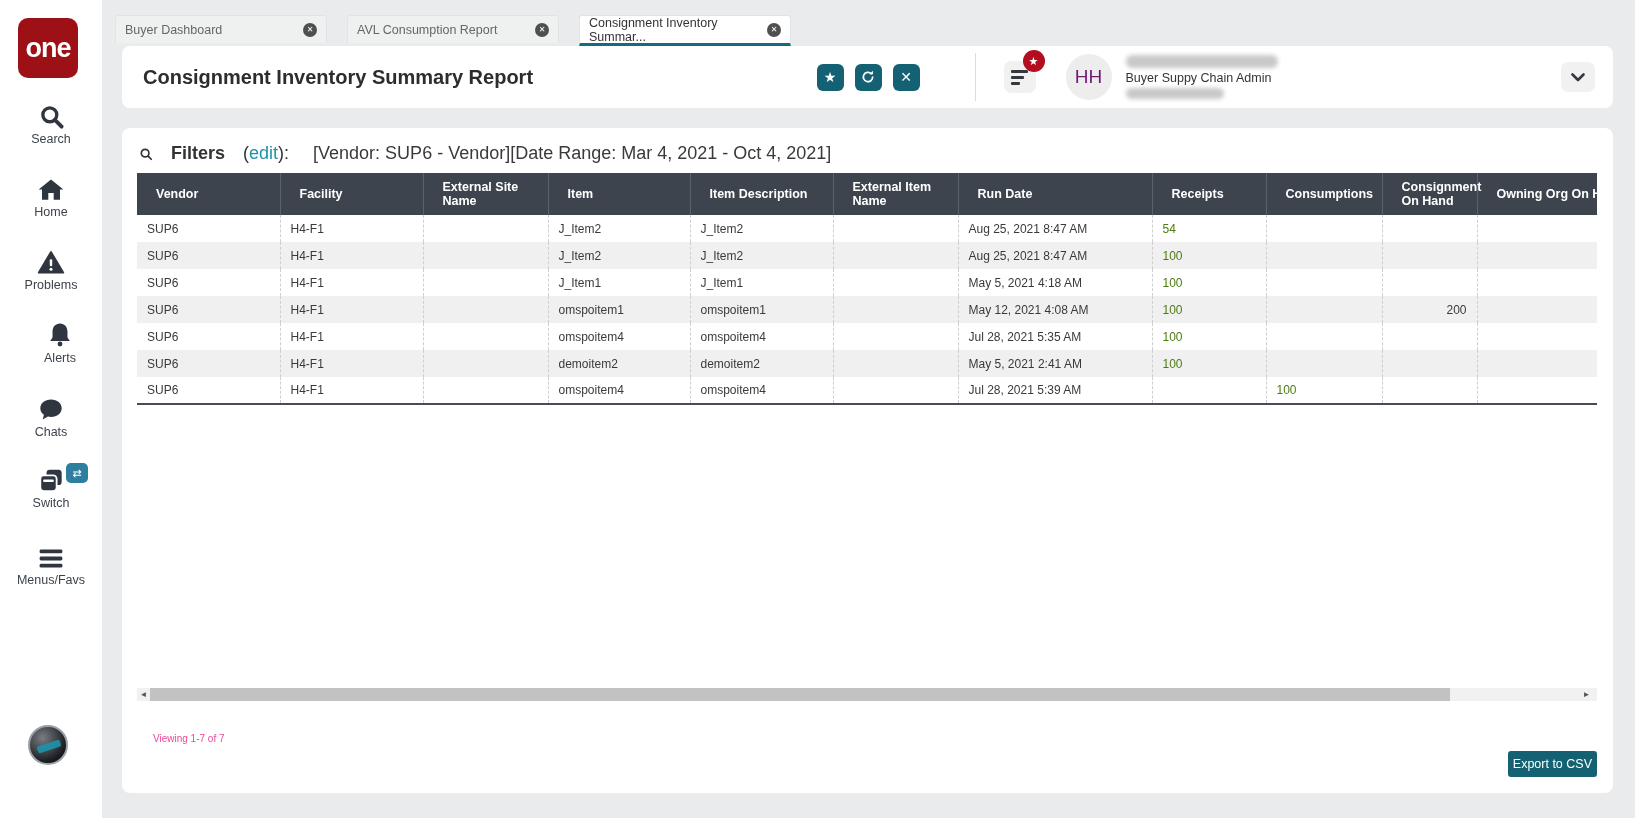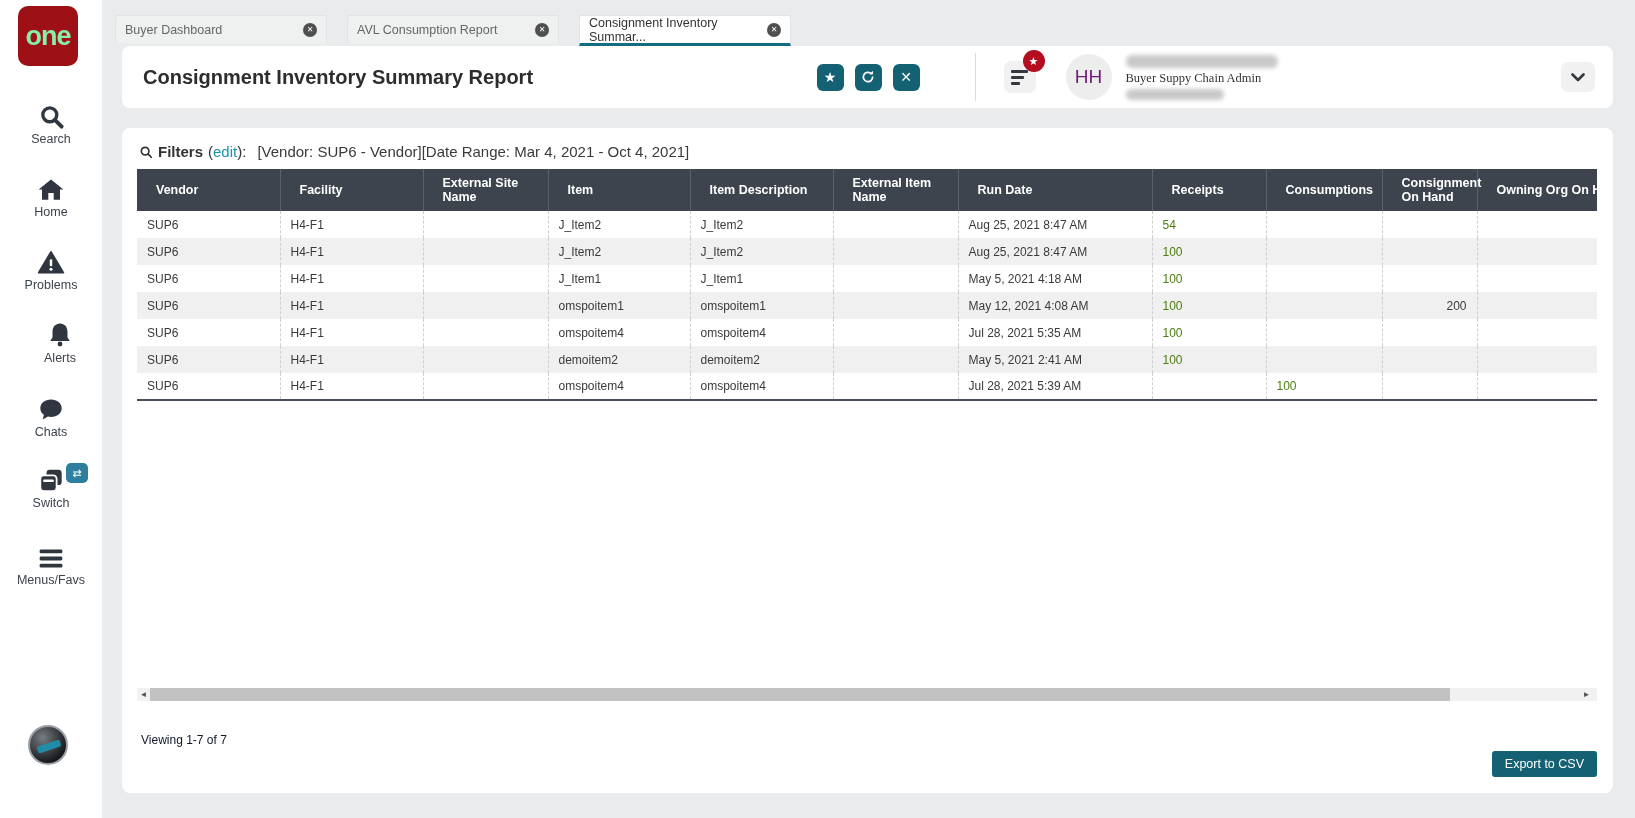--- a/index.html
+++ b/index.html
@@ -1,22 +1,22 @@
 <!DOCTYPE html>
 <html><head>
 <meta charset="utf-8">
 <style>
   * { margin:0; padding:0; box-sizing:border-box; }
   body { font-family:"Liberation Sans", sans-serif; background:#ebedee; }
   .stage { position:relative; width:1635px; height:818px; background:#e9ebec; overflow:hidden; }
 
   
   .sidebar { position:absolute; left:0; top:0; width:102px; height:818px; background:#ffffff; }
-  .logo { position:absolute; left:18px; top:6px; width:60px; height:60px; background:#9d1116;
-          border-radius:10px; color:#86efac; display:flex; align-items:center; justify-content:center;
+  .logo { position:absolute; left:18px; top:18px; width:60px; height:60px; background:#9d1116;
+          border-radius:10px; color:#ffffff; display:flex; align-items:center; justify-content:center;
           font-size:27px; font-weight:bold; letter-spacing:-1px; }
   .nav-item { position:absolute; left:0; width:102px; text-align:center; color:#3c434c; cursor:pointer; }
   .nav-item svg { display:block; margin:0 auto 2px auto; }
   .nav-label { font-size:12.5px; color:#3c434c; }
   .switch-badge { position:absolute; left:66px; top:-4px; width:22px; height:20px; background:#2e7ea0;
                   border-radius:5px; color:#fff; font-size:11px; line-height:20px; text-align:center; }
   .side-avatar { position:absolute; left:28px; top:725px; width:40px; height:40px; border-radius:50%;
                  background:radial-gradient(circle at 35% 30%, #787d83, #17191c 72%);
                  border:2px solid #9aa0a5; overflow:hidden; }
   .side-avatar::after { content:""; position:absolute; left:7px; top:16px; width:24px; height:7px;
@@ -46,28 +46,28 @@
   .menu-btn i:nth-child(1){ width:17px; } .menu-btn i:nth-child(2){ width:13px; } .menu-btn i:nth-child(3){ width:9px; }
   .menu-badge { position:absolute; right:-9px; top:-11px; width:22px; height:22px; background:#b30d1f;
                 border-radius:50%; color:#fff; font-size:11px; line-height:22px; text-align:center; }
   .user-avatar { margin-left:30px; width:46px; height:46px; border-radius:50%; background:#ededee;
                  color:#701a75; display:flex; align-items:center; justify-content:center;
                  font-size:19px; cursor:pointer; }
   .user-block { margin-left:14px; display:flex; flex-direction:column; gap:3px; }
   .blur-bar { background:#c9c9c9; border-radius:6px; filter:blur(2px); }
   .blur-1 { width:152px; height:13px; }
   .blur-2 { width:98px; height:11px; }
-  .user-role { font-size:12.5px; color:#333;font-family:Liberation Serif, serif; }
+  .user-role { font-size:12.5px; color:#333; }
   .chevron-btn { margin-left:auto; width:34px; height:30px; background:#f1f1f1; border-radius:7px;
                  display:flex; align-items:center; justify-content:center; cursor:pointer; }
 
   
   .main-card { position:absolute; left:122px; top:128px; width:1491px; height:665px; background:#fff;
                border-radius:8px; display:flex; flex-direction:column; padding:13px 15px 0 15px; }
-  .filters-row { display:flex; align-items:center; gap:5px; font-size:15px; color:#333; margin:2px 0 9px 2px; }
+  .filters-row { display:flex; align-items:center; gap:18px; font-size:18px; color:#333; margin:2px 0 9px 2px; }
   .filters-label { font-weight:bold; }
   .edit-link { color:#1d93ae; cursor:pointer; }
   .filters-summary { margin-left:6px; color:#3a3a3a; }
 
   .table-wrap { width:1460px; overflow:hidden; }
   table { border-collapse:collapse; table-layout:fixed; width:1540px; }
   th { background:#3d444e; color:#fff; font-size:12.5px; font-weight:bold; text-align:left;
        padding:5px 19px; height:42px; vertical-align:middle; cursor:pointer; }
   th + th { border-left:1px solid #5a616b; }
   td { font-size:12px; color:#3a3a3a; padding:0 10px; height:27px; vertical-align:middle; }
@@ -81,23 +81,23 @@
   .c-consumptions{width:116px}.c-consign{width:95px}.c-owning{width:200px}
 
   .spacer { flex:1; }
   .hscrollbar { position:relative; width:1460px; height:13px; background:#f1f1f1; }
   .scroll-thumb { position:absolute; left:13px; top:0; width:1300px; height:13px; background:#c2c2c2; cursor:pointer; }
   .scroll-arrow { position:absolute; top:0; width:13px; height:13px; font-size:8px; line-height:13px;
                   text-align:center; color:#555; cursor:pointer; }
   .scroll-arrow.left { left:0; } .scroll-arrow.right { right:4px; }
 
   .card-footer { position:relative; height:92px; }
-  .viewing-text { position:absolute; left:4px; top:32px; font-size:12px; color:#0f172a; }
+  .viewing-text { position:absolute; left:16px; top:32px; font-size:10px; color:#ec4899; }
   .export-btn { position:absolute; right:1px; bottom:16px; background:#136172; color:#fff;
-                font-size:12.5px; padding:6px 13px; border:none; border-radius:3px; cursor:pointer; }
+                font-size:12.5px; padding:6px 5px; border:none; border-radius:3px; cursor:pointer; }
 </style>
 </head>
 <body>
 
 <div class="stage">
 
   <div class="sidebar">
     <div class="logo">one</div>
 
     <div class="nav-item" style="top:103px;">

